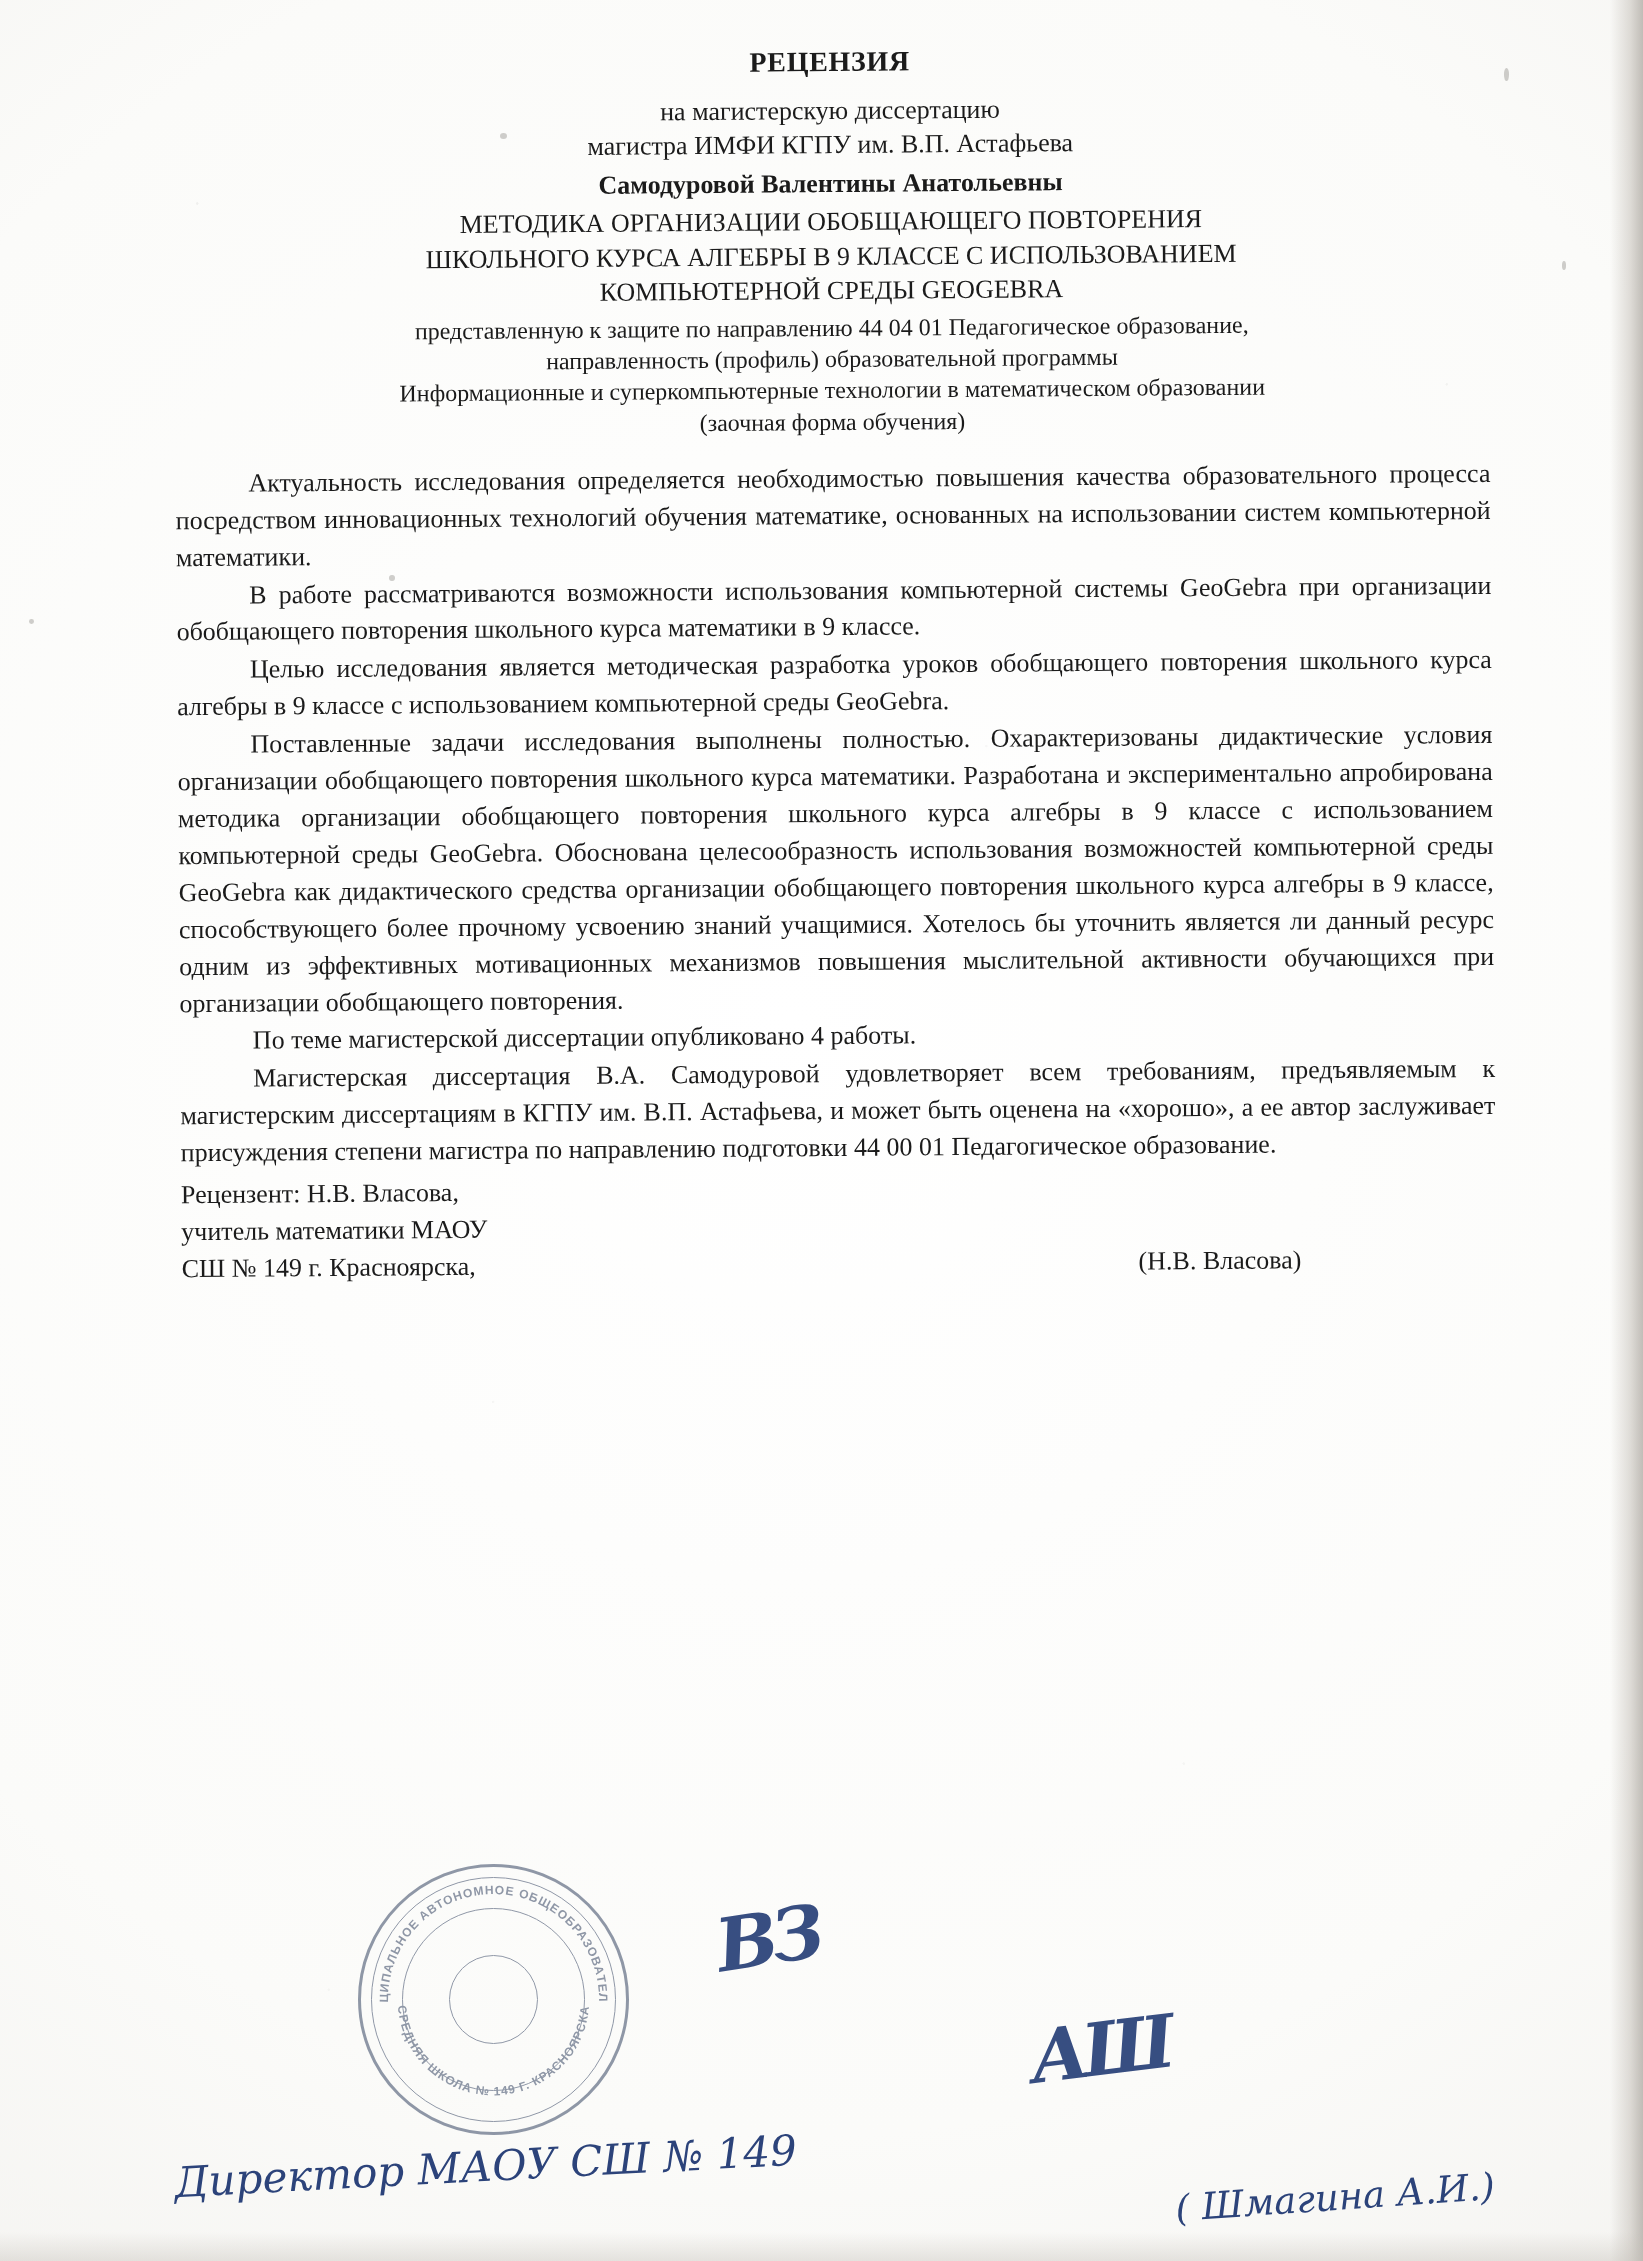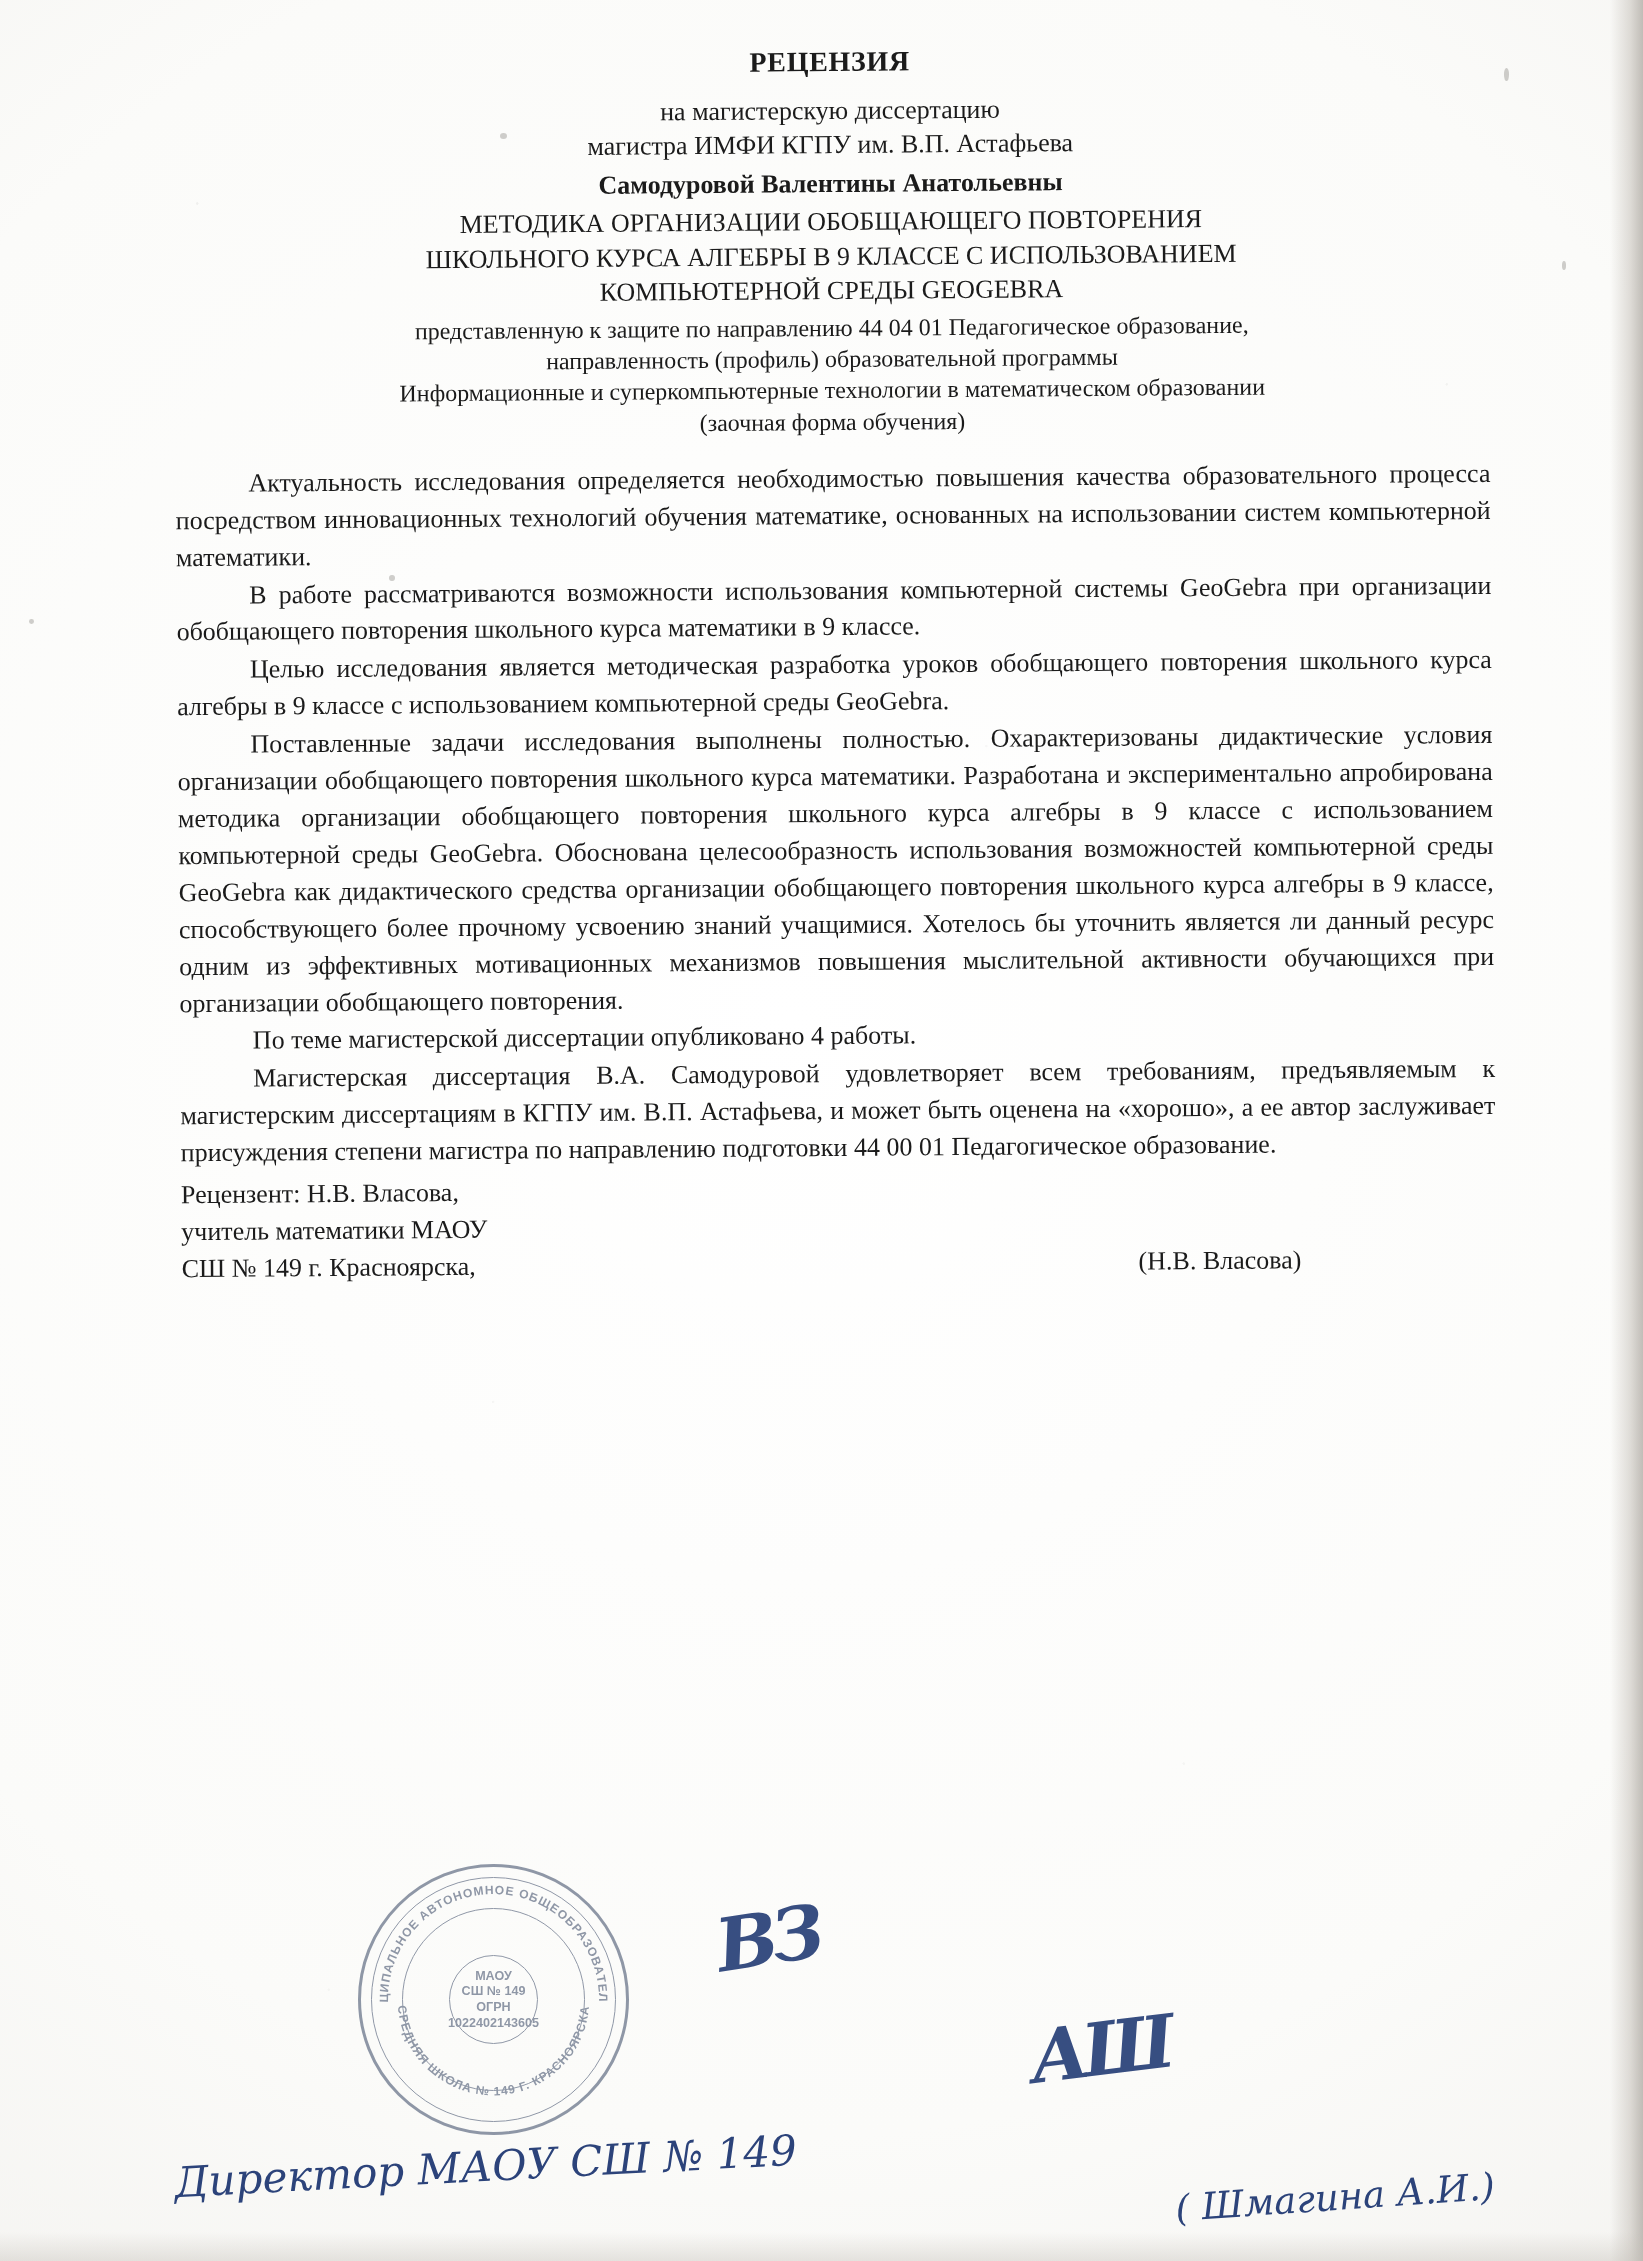--- a/index.html
+++ b/index.html
@@ -273,25 +273,19 @@
       <path id="arcTop" d="M 62,280 A 218,218 0 0 1 498,280"></path>
       <path id="arcBottom" d="M 82,280 A 198,198 0 0 0 478,280"></path>
     </defs>
     <text>
       <textPath href="#arcTop" startOffset="50%" text-anchor="middle">МУНИЦИПАЛЬНОЕ АВТОНОМНОЕ ОБЩЕОБРАЗОВАТЕЛЬНОЕ</textPath>
     </text>
     <text>
       <textPath href="#arcBottom" startOffset="50%" text-anchor="middle">СРЕДНЯЯ ШКОЛА № 149 Г. КРАСНОЯРСКА</textPath>
     </text>
   </svg>
-  <div class="inner-text">
-    <div>МАОУ</div>
-    <div>СШ № 149</div>
-    <div>ОГРН</div>
-    <div>1022402143605</div>
-  </div>
 </div>
 
 <div class="ink hand sig1">ВЗ</div>
 <div class="ink hand sig2">АШ</div>
 <div class="ink hand hand-director">Директор МАОУ СШ № 149</div>
 <div class="ink hand hand-shmagina">( Шмагина А.И.)</div>
 
 
 </body></html>

